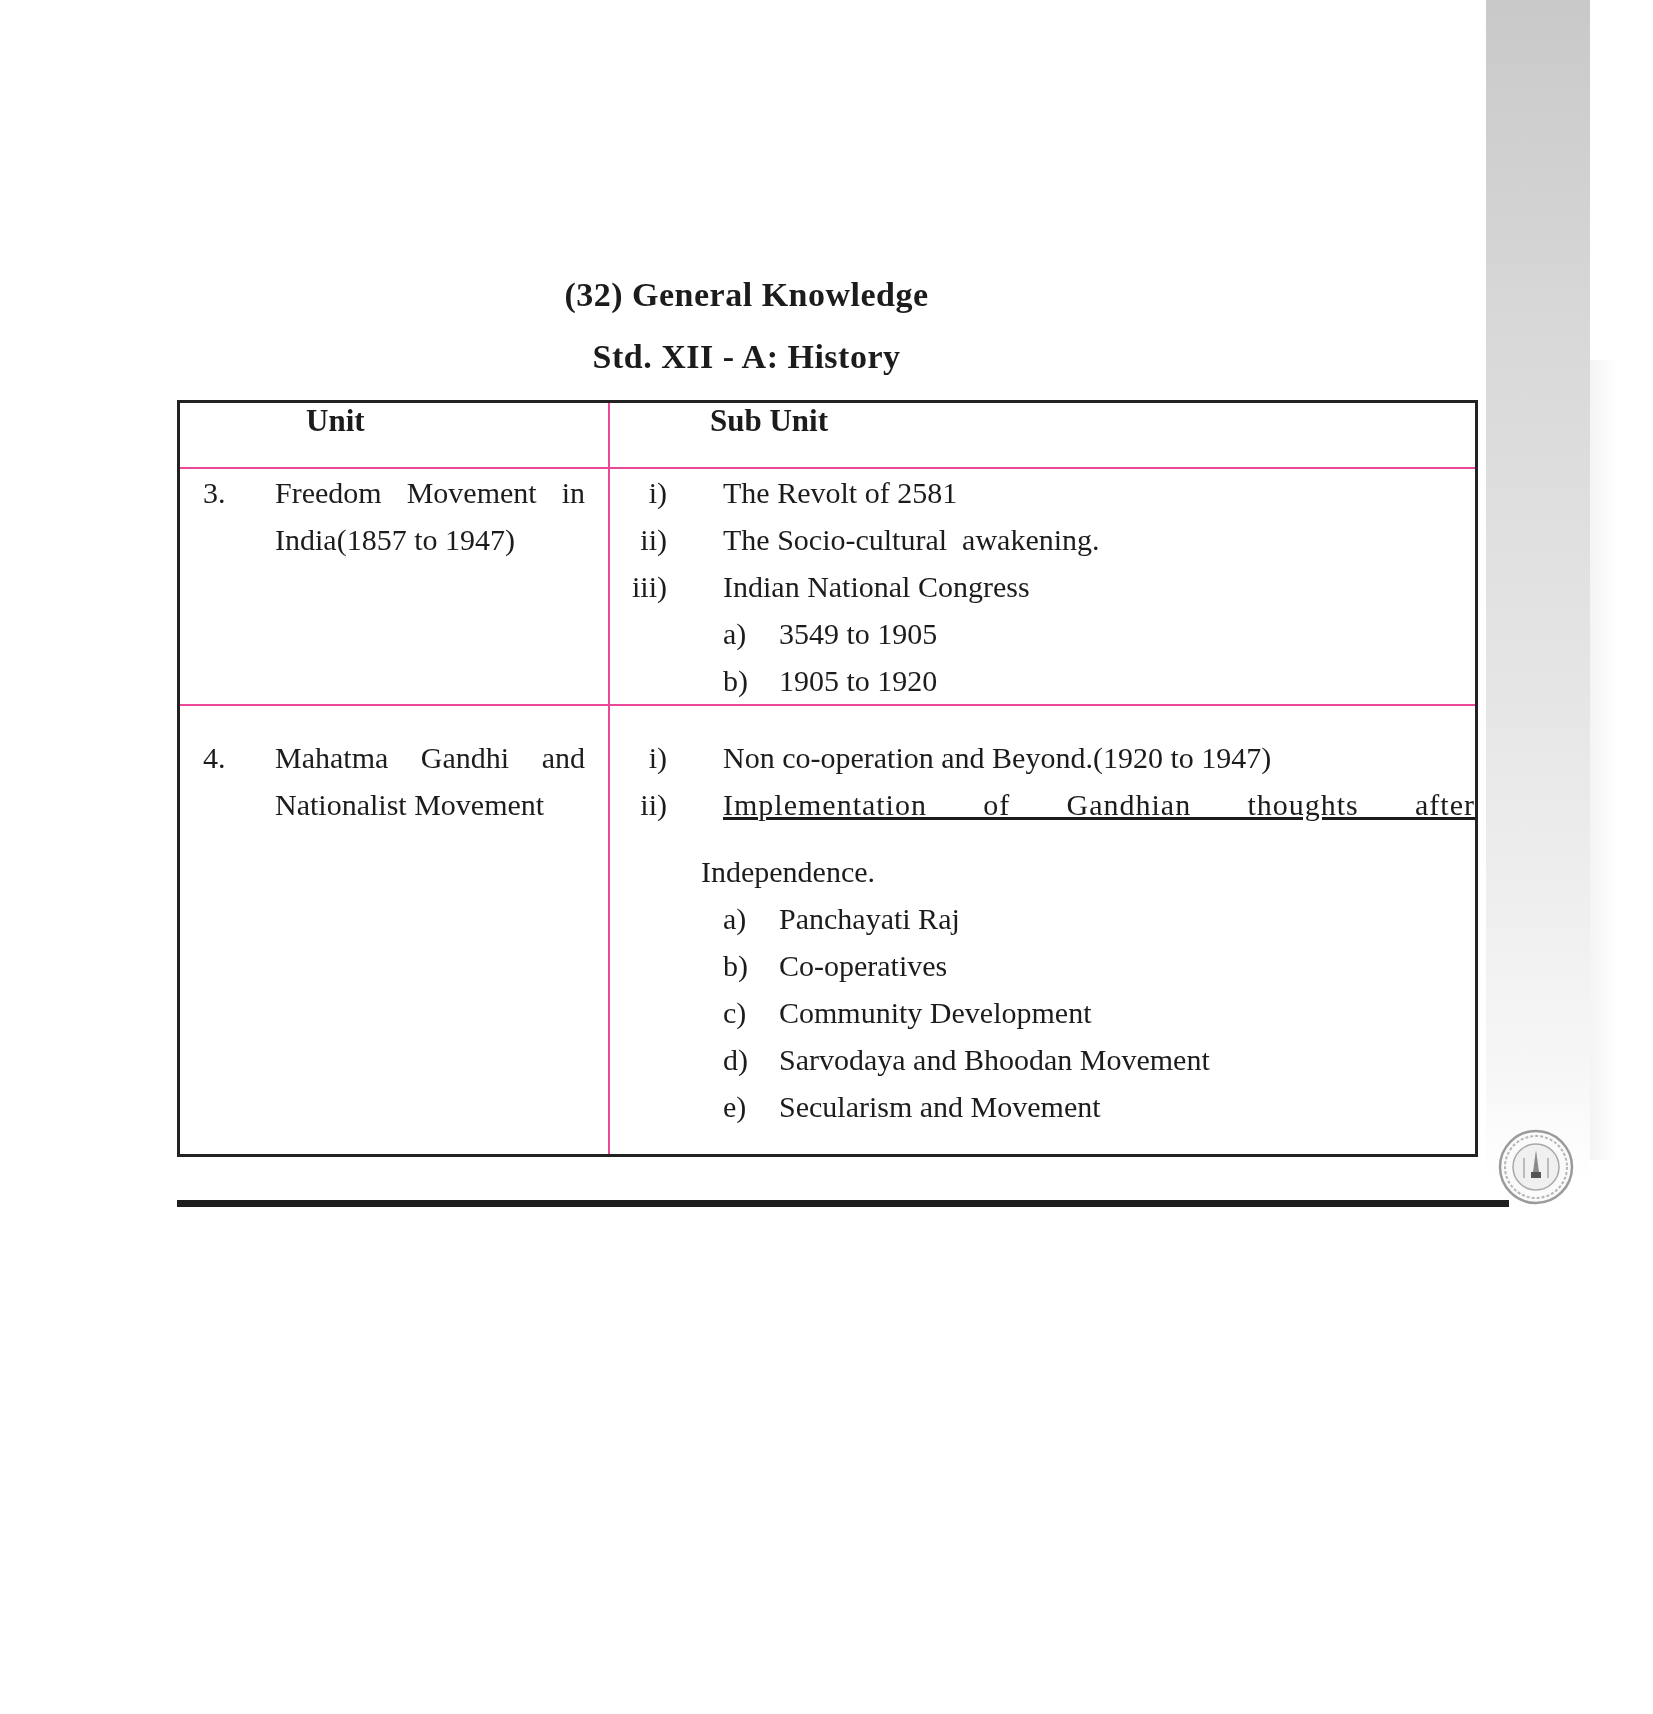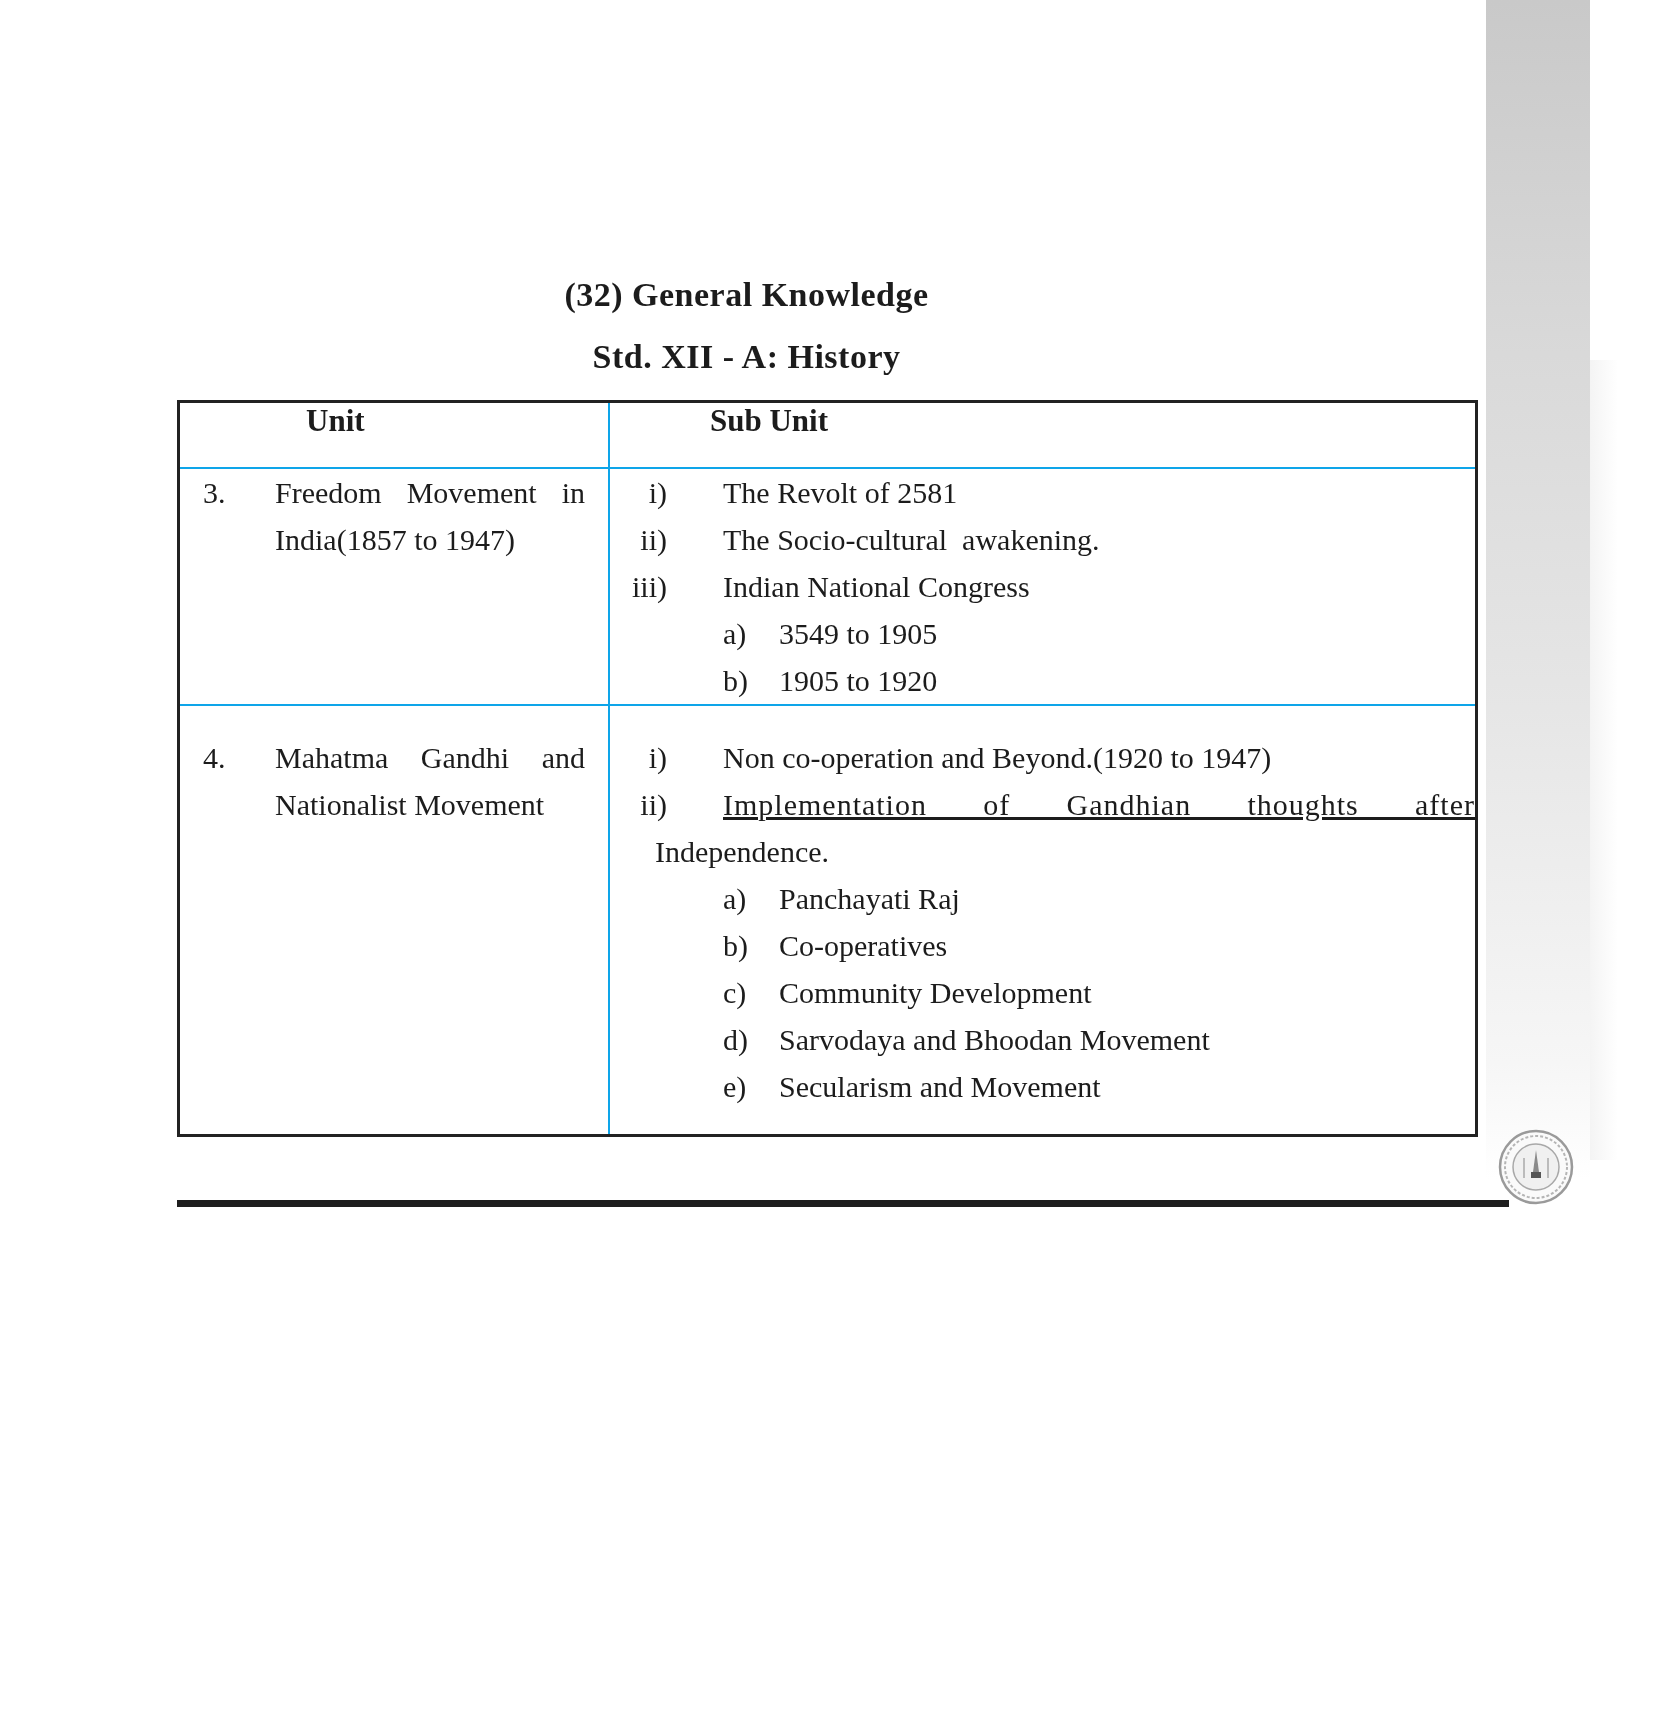--- a/index.html
+++ b/index.html
@@ -22,41 +22,41 @@
     font-weight:bold; font-size:34px; letter-spacing:0.5px;
   }
   .title.t1 { top:276px; left:-80px; }
   .title.t2 { top:338px; left:-80px; }
   table.syllabus {
     position:absolute; left:177px; top:400px; width:1301px;
     border-collapse:collapse; border:3px solid #222;
     font-size:30px;
   }
   table.syllabus th, table.syllabus td {
-    border:2px solid #0ea5e9; vertical-align:top; padding:0;
+    border:2px solid #ec4899; vertical-align:top; padding:0;
   }
   table.syllabus th {
     height:64px; font-weight:bold; font-size:31px; text-align:left;
   }
   th.col-unit { width:428px; }
   th.col-unit span { padding-left:126px; }
   th.col-sub span { padding-left:100px; }
   td.unit-cell { padding:12px 0 0 0; }
   .unit-wrap { display:flex; }
   .unit-num { width:95px; padding-left:23px; box-sizing:border-box; }
   .unit-title { width:310px; line-height:47px; text-align:justify; }
   .unit-num { line-height:47px; }
   td.sub-cell { padding:12px 20px 24px 0; }
   .row2 td.unit-cell, .row2 td.sub-cell { padding-top:28px; }
   .row2 td.sub-cell { padding-bottom:24px; }
   .sub-item { display:flex; line-height:47px; }
   .sub-num { width:57px; text-align:right; padding-right:56px; flex:none; }
   .sub-text { flex:1; }
   .sub-text.justify { text-align:justify; text-align-last:justify; letter-spacing:1px;text-decoration:underline; }
-  .sub-cont { padding-left:45px; line-height:47px; }
+  .sub-cont { padding-left:91px; line-height:47px;margin-top:20px; }
   .letter-item { display:flex; line-height:47px; padding-left:113px; }
   .letter-num { width:56px; flex:none; }
   .footer-rule {
     position:absolute; left:177px; top:1200px; width:1332px; height:7px; background:#1e1e1e;
   }
   .emblem {
     position:absolute; left:1497px; top:1128px; width:78px; height:78px;
   }
 </style>
 </head>

